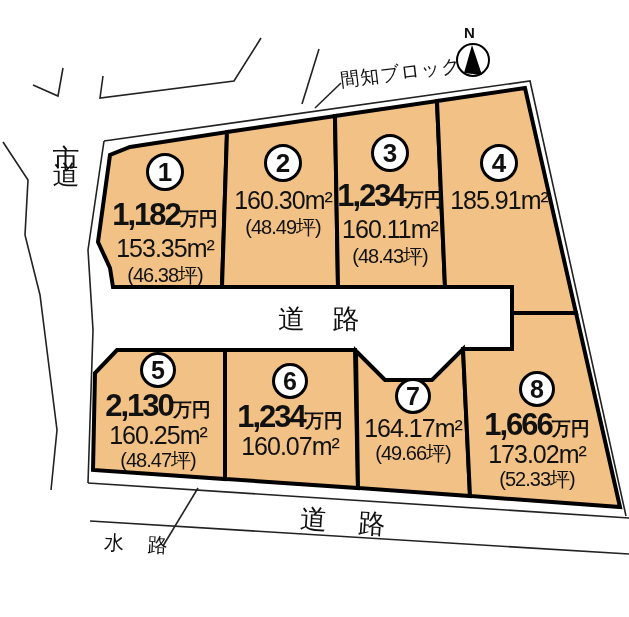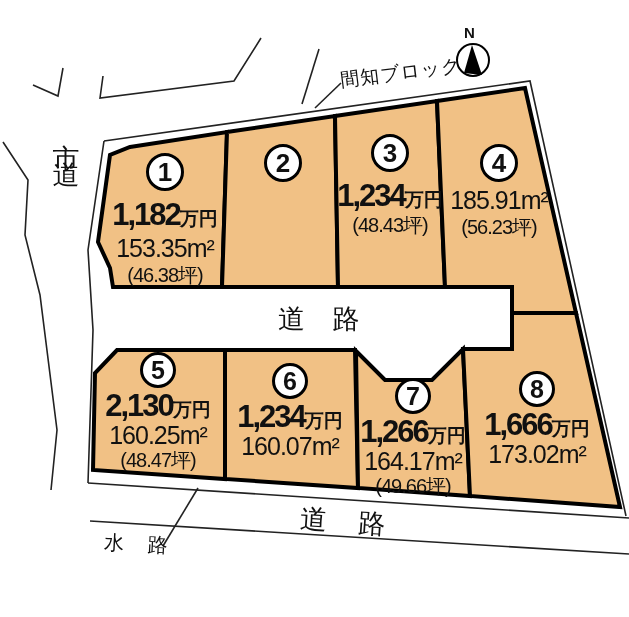--- a/index.html
+++ b/index.html
@@ -75,53 +75,55 @@
 
   <div class="plabel" style="left:165px;top:153px;">
     <div class="badge">1</div>
     <div class="price"><span>1,182</span><span class="unit">万円</span></div>
     <div class="area">153.35m²</div>
     <div class="tsubo">(46.38坪)</div>
   </div>
 
   <div class="plabel" style="left:283px;top:144px;">
     <div class="badge">2</div>
+    <div class="area">160.30m²</div>
+    <div class="tsubo">(48.49坪)</div>
   </div>
 
   <div class="plabel" style="left:390px;top:134px;">
     <div class="badge">3</div>
     <div class="price"><span>1,234</span><span class="unit">万円</span></div>
+    <div class="area">160.11m²</div>
     <div class="tsubo">(48.43坪)</div>
   </div>
 
   <div class="plabel" style="left:499px;top:144px;">
     <div class="badge">4</div>
     <div class="area">185.91m²</div>
-    <div class="tsubo">(56.23坪)</div>
   </div>
 
   <div class="plabel tight" style="left:158px;top:352px;">
     <div class="badge">5</div>
     <div class="price"><span>2,130</span><span class="unit">万円</span></div>
     <div class="area">160.25m²</div>
     <div class="tsubo">(48.47坪)</div>
   </div>
 
   <div class="plabel tight" style="left:290px;top:363px;">
     <div class="badge">6</div>
     <div class="price"><span>1,234</span><span class="unit">万円</span></div>
     <div class="area">160.07m²</div>
   </div>
 
   <div class="plabel tight" style="left:413px;top:378px;">
     <div class="badge">7</div>
-    <div class="price"><span>1,266</span><span class="unit">万円</span></div>
     <div class="area">164.17m²</div>
     <div class="tsubo">(49.66坪)</div>
   </div>
 
   <div class="plabel tight" style="left:537px;top:371px;">
     <div class="badge">8</div>
     <div class="price"><span>1,666</span><span class="unit">万円</span></div>
     <div class="area">173.02m²</div>
+    <div class="tsubo">(52.33坪)</div>
   </div>
 
 </div>
 
 </body></html>

